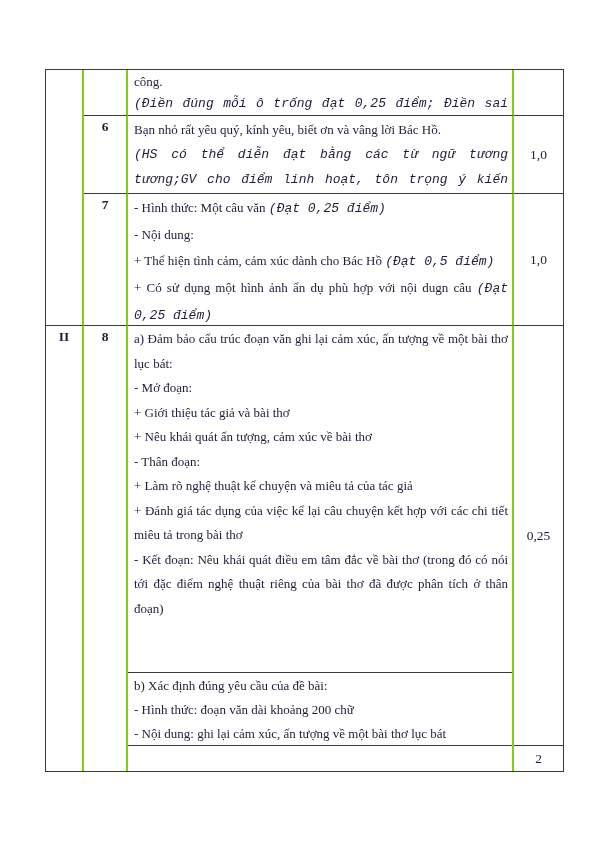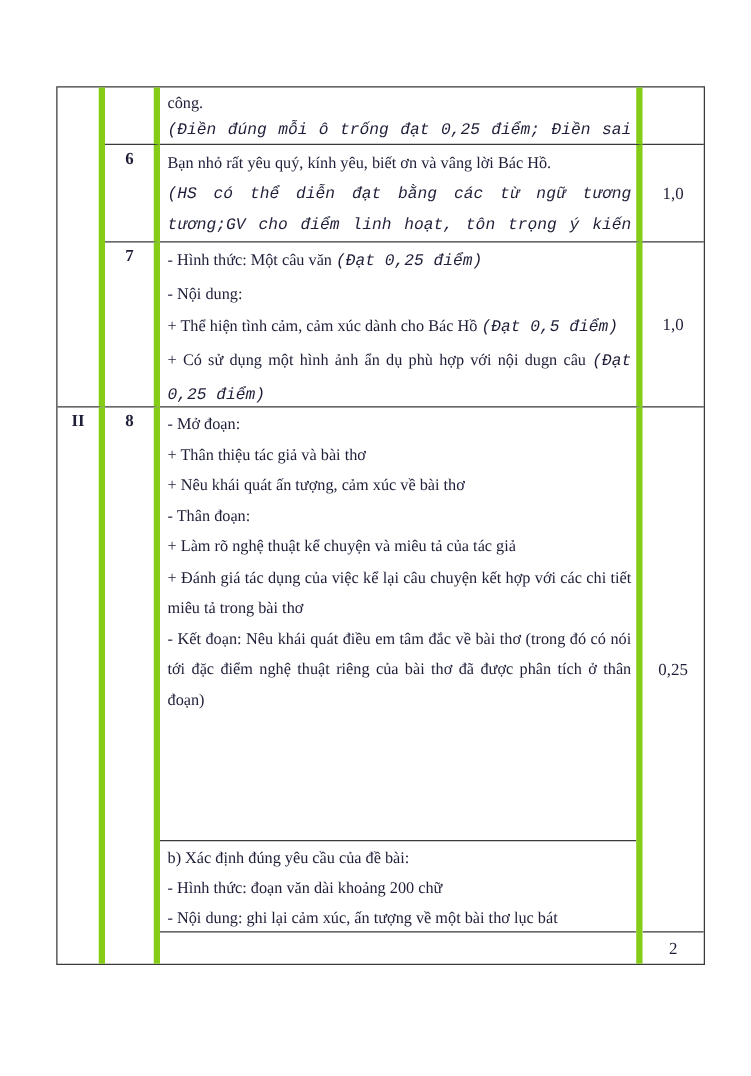--- a/index.html
+++ b/index.html
@@ -19,21 +19,21 @@
     width: 519px;
     height: 703px;
     box-sizing: border-box;
     border: 1px solid #3a3a3a;
     display: grid;
     grid-template-columns: 38px 44px 386px 49px;
     grid-template-rows: 46px 78px 132px 445px;
     font-size: 13px;
   }
   .cell { box-sizing: border-box; overflow: hidden; }
-  .br { border-right: 5px solid #84cc16; }
+  .br { border-right: 2px solid #84cc16; }
   .bb { border-bottom: 1px solid #3a3a3a; }
   .num {
     text-align: center;
     font-weight: bold;
     font-size: 13.5px;
     padding-top: 3px;
   }
   .content { padding: 1px 4px 0 6px; }
   .lh22 { line-height: 22px; }
   .lh25 { line-height: 25px; }
@@ -87,22 +87,23 @@
       <div class="p"><span>+ Thể hiện tình cảm, cảm xúc dành cho Bác Hồ </span><span class="it">(Đạt 0,5 điểm)</span></div>
       <div class="p just"><span>+ Có sử dụng một hình ảnh ẩn dụ phù hợp với nội dugn câu </span><span class="it">(Đạt 0,25 điểm)</span></div>
     </div>
     <div class="cell bb score" style="grid-column:4; grid-row:3;">1,0</div>
 
     <div class="cell br num" style="grid-column:1; grid-row:4;">II</div>
     <div class="cell br num" style="grid-column:2; grid-row:4;">8</div>
 
     <div class="cell br colflex" style="grid-column:3; grid-row:4;">
       <div class="cell bb blk-a content lh245">
+        <div class="p just">a) Đảm bảo cấu trúc đoạn văn ghi lại cảm xúc, ấn tượng về một bài thơ lục bát:</div>
         <div class="p">- Mở đoạn:</div>
-        <div class="p">+ Thân thiệu tác giả và bài thơ</div>
+        <div class="p">+ Giới thiệu tác giả và bài thơ</div>
         <div class="p">+ Nêu khái quát ấn tượng, cảm xúc về bài thơ</div>
         <div class="p">- Thân đoạn:</div>
         <div class="p">+ Làm rõ nghệ thuật kể chuyện và miêu tả của tác giả</div>
         <div class="p just">+ Đánh giá tác dụng của việc kể lại câu chuyện kết hợp với các chi tiết miêu tả trong bài thơ</div>
         <div class="p just">- Kết đoạn: Nêu khái quát điều em tâm đắc về bài thơ (trong đó có nói tới đặc điểm nghệ thuật riêng của bài thơ đã được phân tích ở thân đoạn)</div>
       </div>
       <div class="cell bb blk-b content lh24">
         <div class="p">b) Xác định đúng yêu cầu của đề bài:</div>
         <div class="p">- Hình thức: đoạn văn dài khoảng 200 chữ</div>
         <div class="p">- Nội dung: ghi lại cảm xúc, ấn tượng về một bài thơ lục bát</div>

